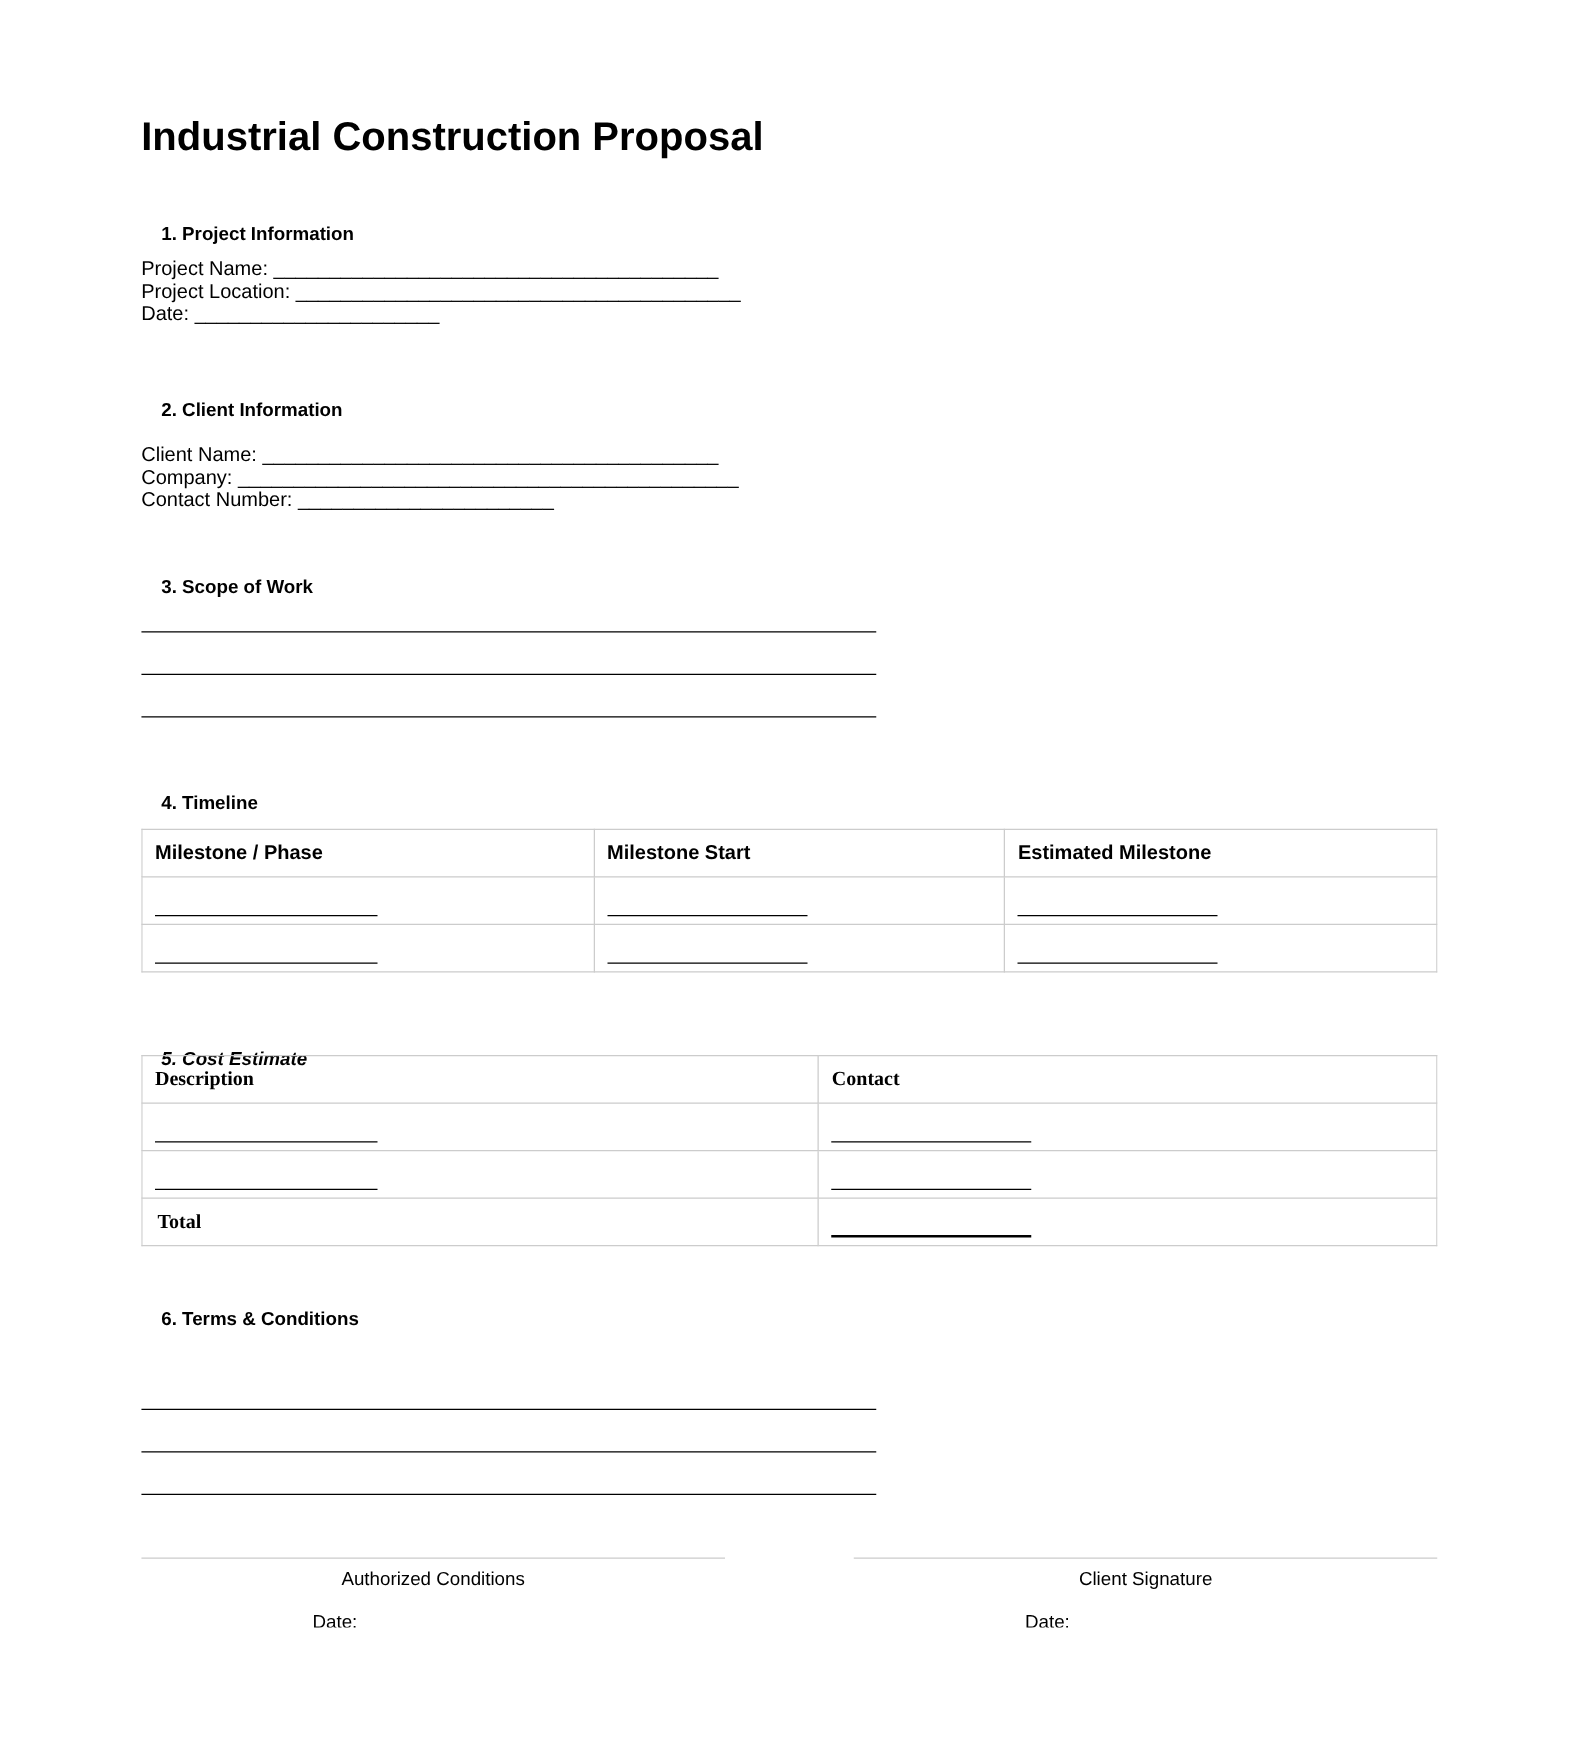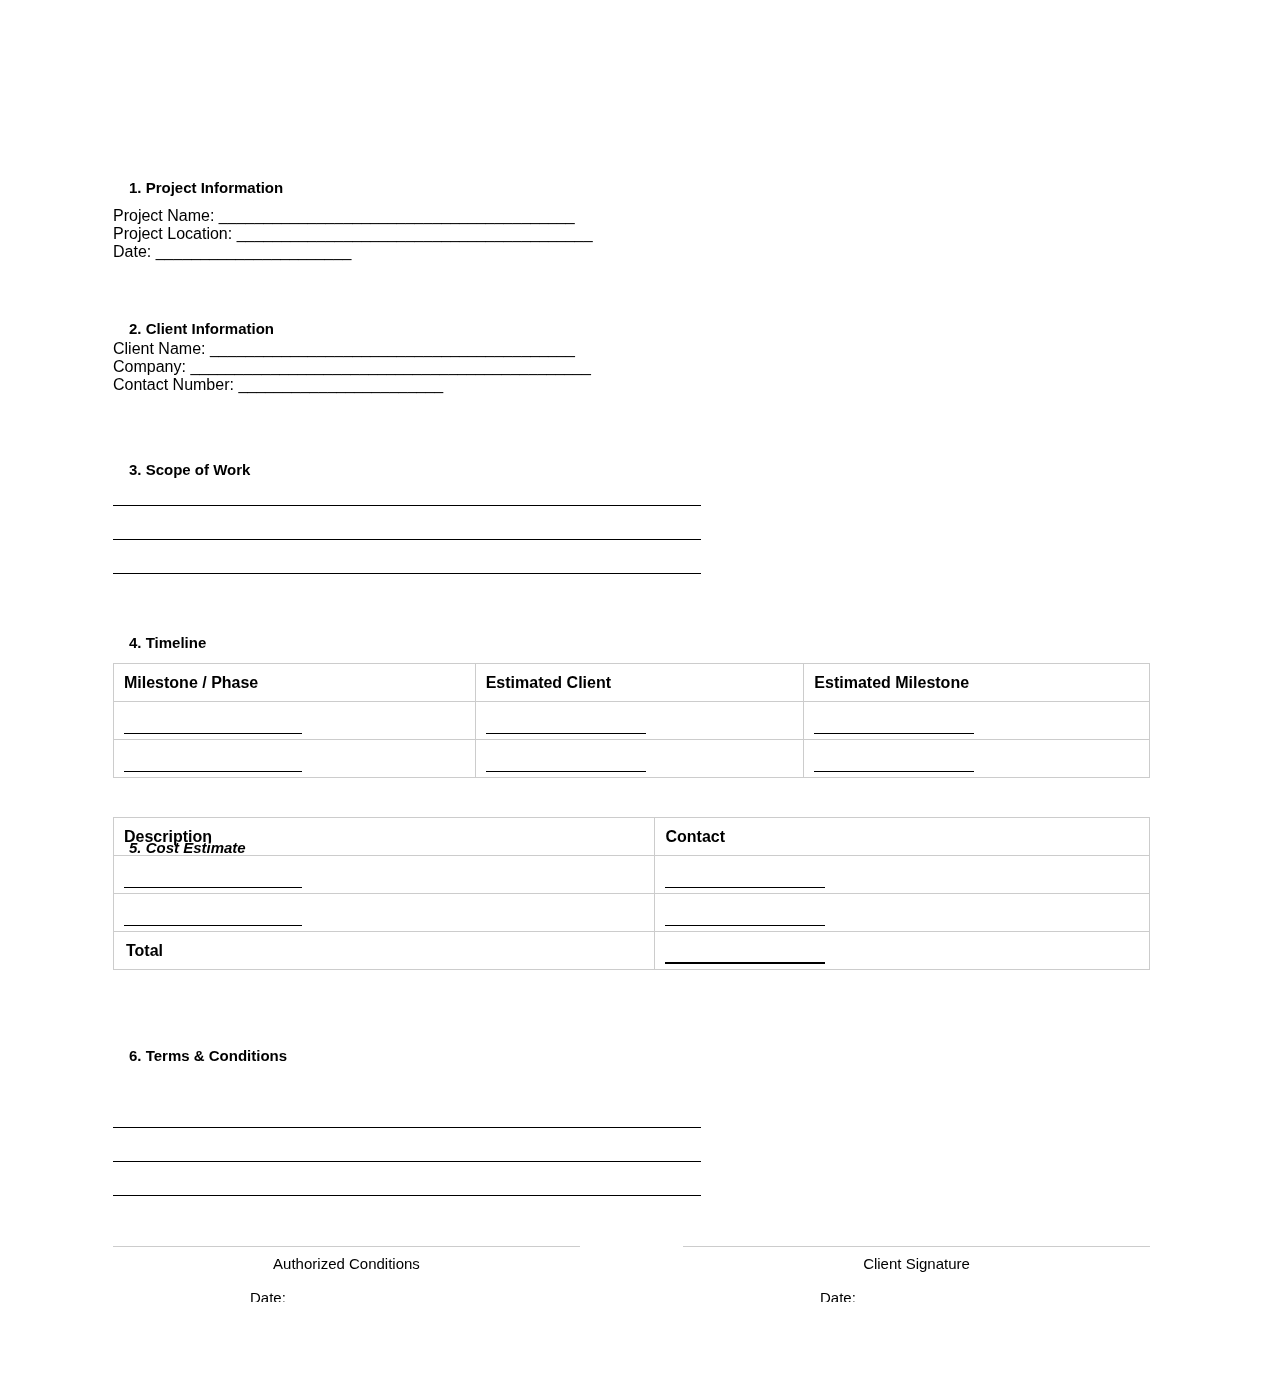--- a/index.html
+++ b/index.html
@@ -117,39 +117,40 @@
       margin-top: 16px;
       text-align: left;
       padding-left: 137px;
     }
   </style>
 </head>
 <body>
 
 <div class="page">
 
+  <h1 class="doc-title">Industrial Construction Proposal</h1>
 
   <h2 class="section-title" style="top:160px;">1. Project Information</h2>
   <div class="field-block" style="top:207px;">
     <div class="field-line">
       <span class="field-label">Project Name:</span>
       <span class="field-blank">________________________________________</span>
     </div>
     <div class="field-line">
       <span class="field-label">Project Location:</span>
       <span class="field-blank">________________________________________</span>
     </div>
     <div class="field-line">
       <span class="field-label">Date:</span>
       <span class="field-blank">______________________</span>
     </div>
   </div>
 
   <h2 class="section-title" style="top:301px;">2. Client Information</h2>
-  <div class="field-block" style="top:340px;">
+  <div class="field-block" style="top:356px;">
     <div class="field-line">
       <span class="field-label">Client Name:</span>
       <span class="field-blank">_________________________________________</span>
     </div>
     <div class="field-line">
       <span class="field-label">Company:</span>
       <span class="field-blank">_____________________________________________</span>
     </div>
     <div class="field-line">
       <span class="field-label">Contact Number:</span>
@@ -165,40 +166,40 @@
   <h2 class="section-title" style="top:615px;">4. Timeline</h2>
   <table class="grid" style="top:663px;">
     <colgroup>
       <col style="width:362px;">
       <col style="width:329px;">
       <col style="width:346px;">
     </colgroup>
     <thead>
       <tr>
         <th>Milestone / Phase</th>
-        <th>Estimated Client</th>
+        <th>Milestone Start</th>
         <th>Estimated Milestone</th>
       </tr>
     </thead>
     <tbody>
       <tr>
         <td><span class="cell-blank" style="width:178px;"></span></td>
         <td><span class="cell-blank" style="width:160px;"></span></td>
         <td><span class="cell-blank" style="width:160px;"></span></td>
       </tr>
       <tr>
         <td><span class="cell-blank" style="width:178px;"></span></td>
         <td><span class="cell-blank" style="width:160px;"></span></td>
         <td><span class="cell-blank" style="width:160px;"></span></td>
       </tr>
     </tbody>
   </table>
 
   <h2 class="section-title" style="top:820px;font-style:italic;">5. Cost Estimate</h2>
-  <table class="grid" style="top:817px;">
+  <table class="grid" style="top:844px;font-family:Liberation Serif, serif;">
     <colgroup>
       <col style="width:542px;">
       <col style="width:495px;">
     </colgroup>
     <thead>
       <tr>
         <th>Description</th>
         <th>Contact</th>
       </tr>
     </thead>

